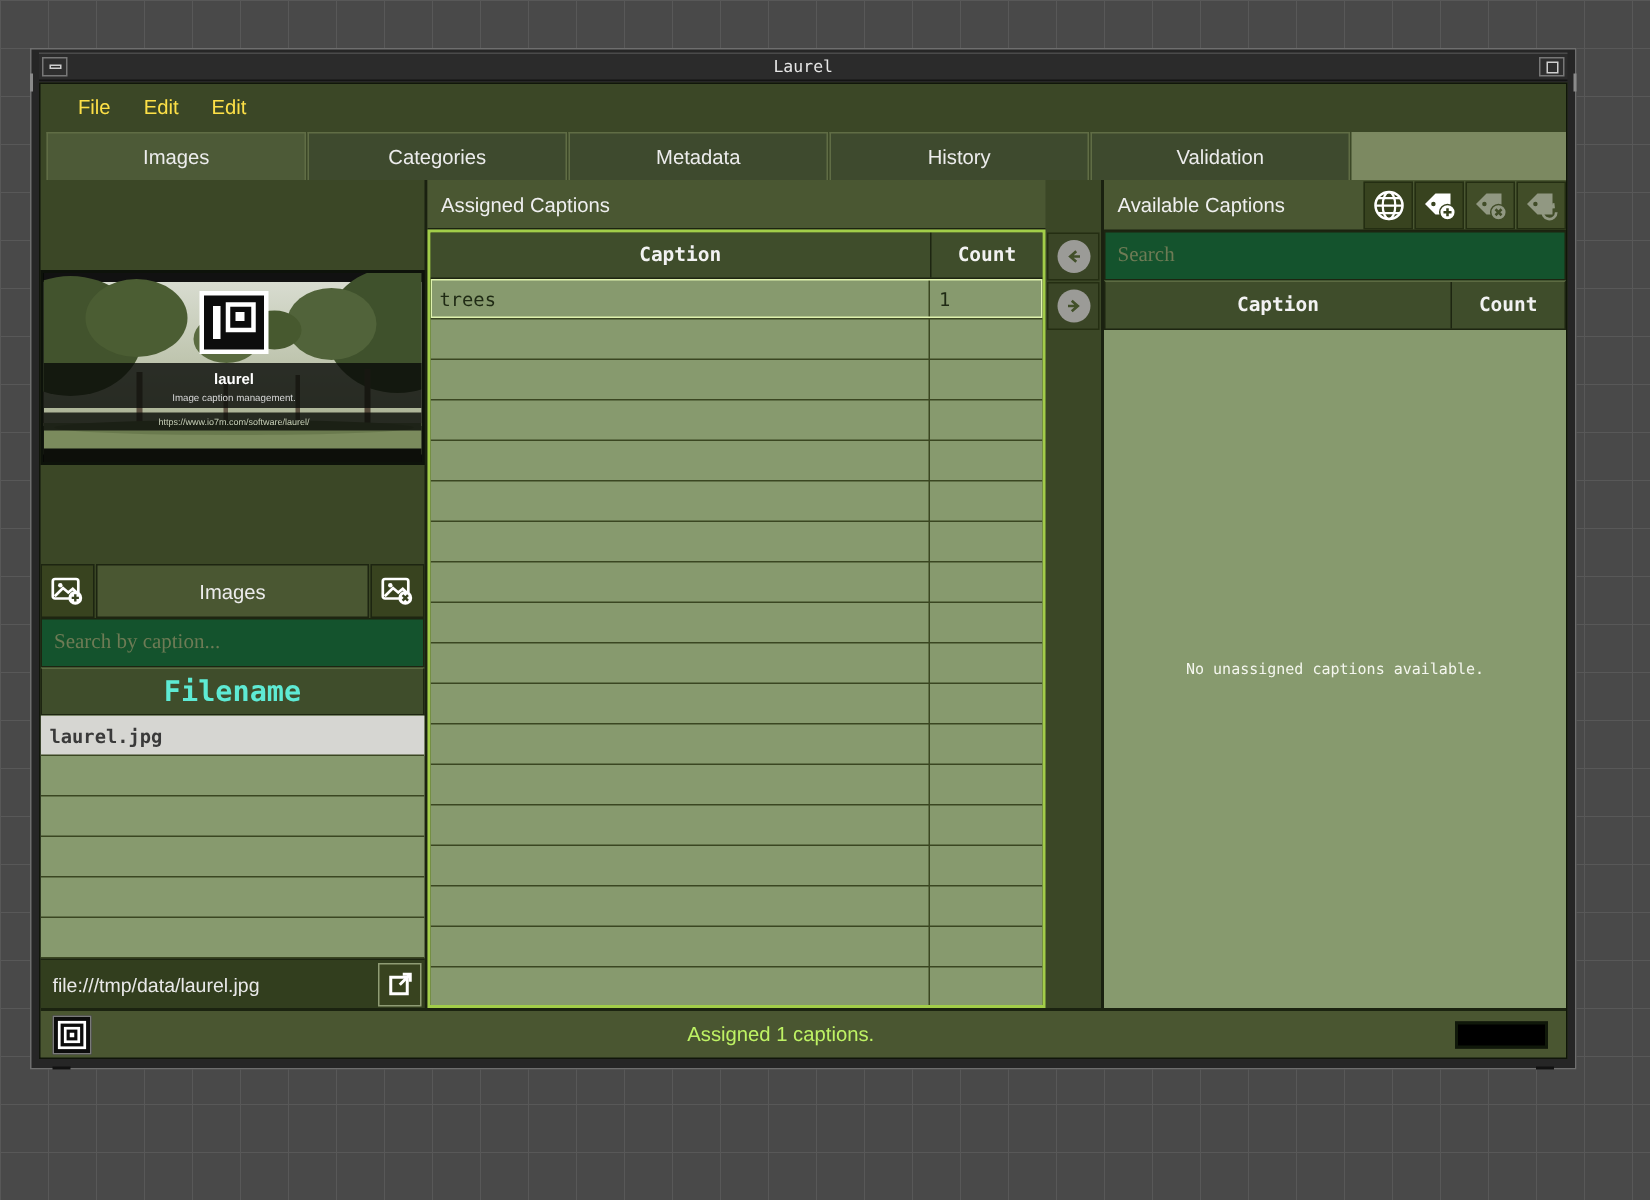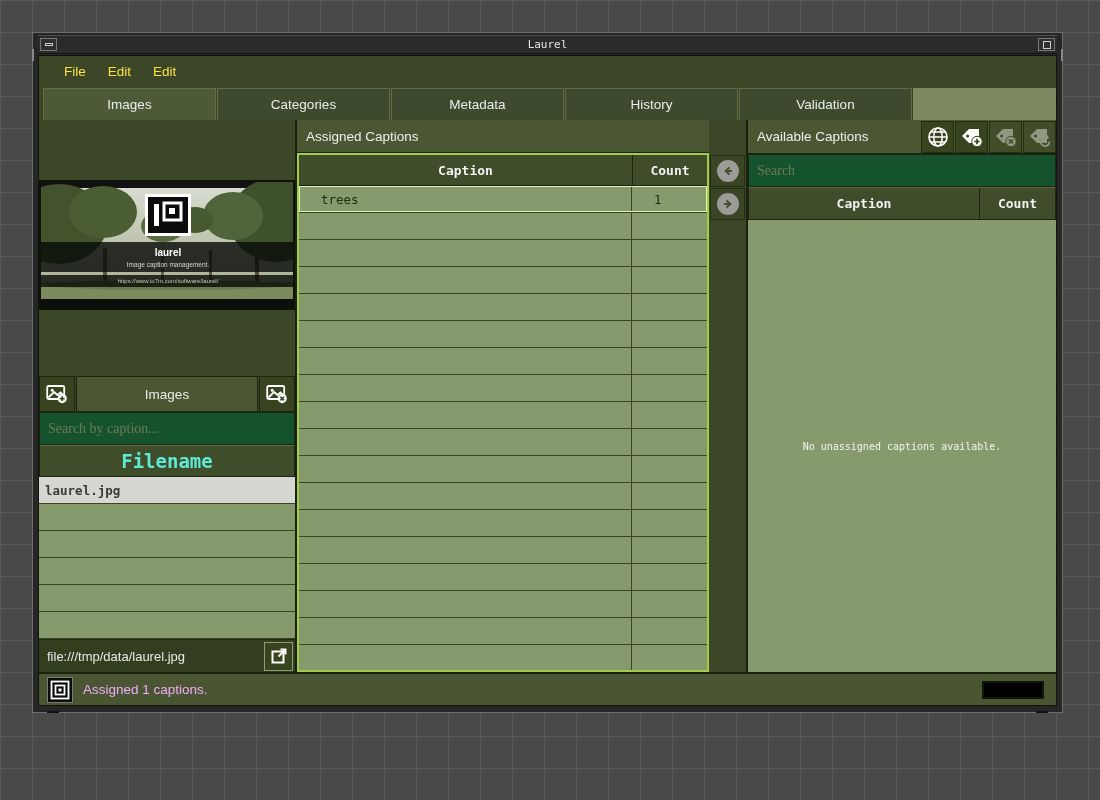--- a/index.html
+++ b/index.html
@@ -9,21 +9,21 @@
     background-color:#494949;
     background-image: linear-gradient(#585858 1px, transparent 1px),
                       linear-gradient(90deg, #585858 1px, transparent 1px);
     background-size: 32px 32px;
     position: relative;
   }
   .mono { font-family: "DejaVu Sans Mono", monospace; }
 
   
   .window {
-    position:absolute; left:32px; top:32px; width:1031px; height:681px;
+    position:absolute; left:20px; top:32px; width:1031px; height:681px;
     background:#262626; border:1px solid #6e6e6e;
     padding:2px 5px 6px 5px;
     display:flex; flex-direction:column;
   }
   .corner-tick { position:absolute; width:12px; height:12px; border-color:#8a8a8a; }
   .ct-tl { left:-1px; top:16px;  border-left:2px solid #8a8a8a; }
   .ct-tr { right:-1px; top:16px; border-right:2px solid #8a8a8a; }
   .ct-bl { left:14px; bottom:-1px; border-bottom:2px solid #111; }
   .ct-br { right:14px; bottom:-1px; border-bottom:2px solid #111; }
 
@@ -109,21 +109,21 @@
     display:flex; align-items:center; padding:0 9px; color:#efefef; font-size:13.5px; }
   .cap-table { flex:1; border:2px solid #a2cd49; display:flex; flex-direction:column; overflow:hidden; }
   .cap-head { display:flex; height:31px; background:#3f4d2b; border-bottom:1px solid #1d2511; flex:none; }
   .cap-head .ch { display:flex; align-items:center; justify-content:center;
     color:#f2f2f2; font-size:13px; font-weight:bold; }
   .cap-head .c-cap { flex:1; }
   .cap-head .c-cnt { width:75px; border-left:1px solid #1d2511; }
   .acap-body { flex:1; background:#879a6e; position:relative; overflow:hidden; }
   .acap-body::after { content:""; position:absolute; top:0; bottom:0; right:75px; width:1px; background:#3a4621; }
   .acap-row { height:27px; border-bottom:1px solid #3a4621; display:flex; position:relative; }
-  .acap-row .cell { font-size:12.5px; color:#1f2a14; display:flex; align-items:center; padding-left:22px; }
+  .acap-row .cell { font-size:12.5px; color:#1f2a14; display:flex; align-items:center; padding-left:6px; }
   .acap-row .cell-cap { flex:1; }
   .acap-row .cell-cnt { width:75px; }
   .acap-row.sel { box-shadow: inset 0 0 0 1px #dff2ae; z-index:1; }
 
   
   .arrows-col { width:37px; display:flex; flex-direction:column; padding-top:35px; }
   .arrow-btn { height:32px; margin:0 1px 1px 1px; background:#3a4526; border:1px solid #242e12;
     display:flex; align-items:center; justify-content:center; }
   .arrow-circle { width:22px; height:22px; border-radius:50%; background:#9b9b97;
     display:flex; align-items:center; justify-content:center; }
@@ -146,21 +146,21 @@
   .rp-table-head .c-cap { flex:1; }
   .rp-table-head .c-cnt { width:76px; border-left:1px solid #1d2511; }
   .rp-body { flex:1; background:#879a6e; display:flex; align-items:center; justify-content:center; }
   .rp-empty-msg { color:#f4f6ee; font-size:10px; }
 
   
   .statusbar { height:33px; background:#4a5631; border-top:2px solid #1b2310;
     display:flex; align-items:center; padding:0 12px 0 8px; }
   .status-logo { width:26px; height:26px; border:1px solid #7a7a7a; background:#0c0c0c;
     display:flex; align-items:center; justify-content:center; }
-  .status-text { margin-left:10px; color:#f0abfc; font-size:13.5px; flex:1; }
+  .status-text { margin-left:10px; color:#bef264; font-size:13.5px; flex:1;text-align:center; }
   .progress { width:62px; height:18px; background:#000; border:2px solid #10180a; }
 
   
   .preview svg { display:block; }
 </style>
 </head>
 <body>
 
 <div class="window">
   <div class="corner-tick ct-tl"></div>

